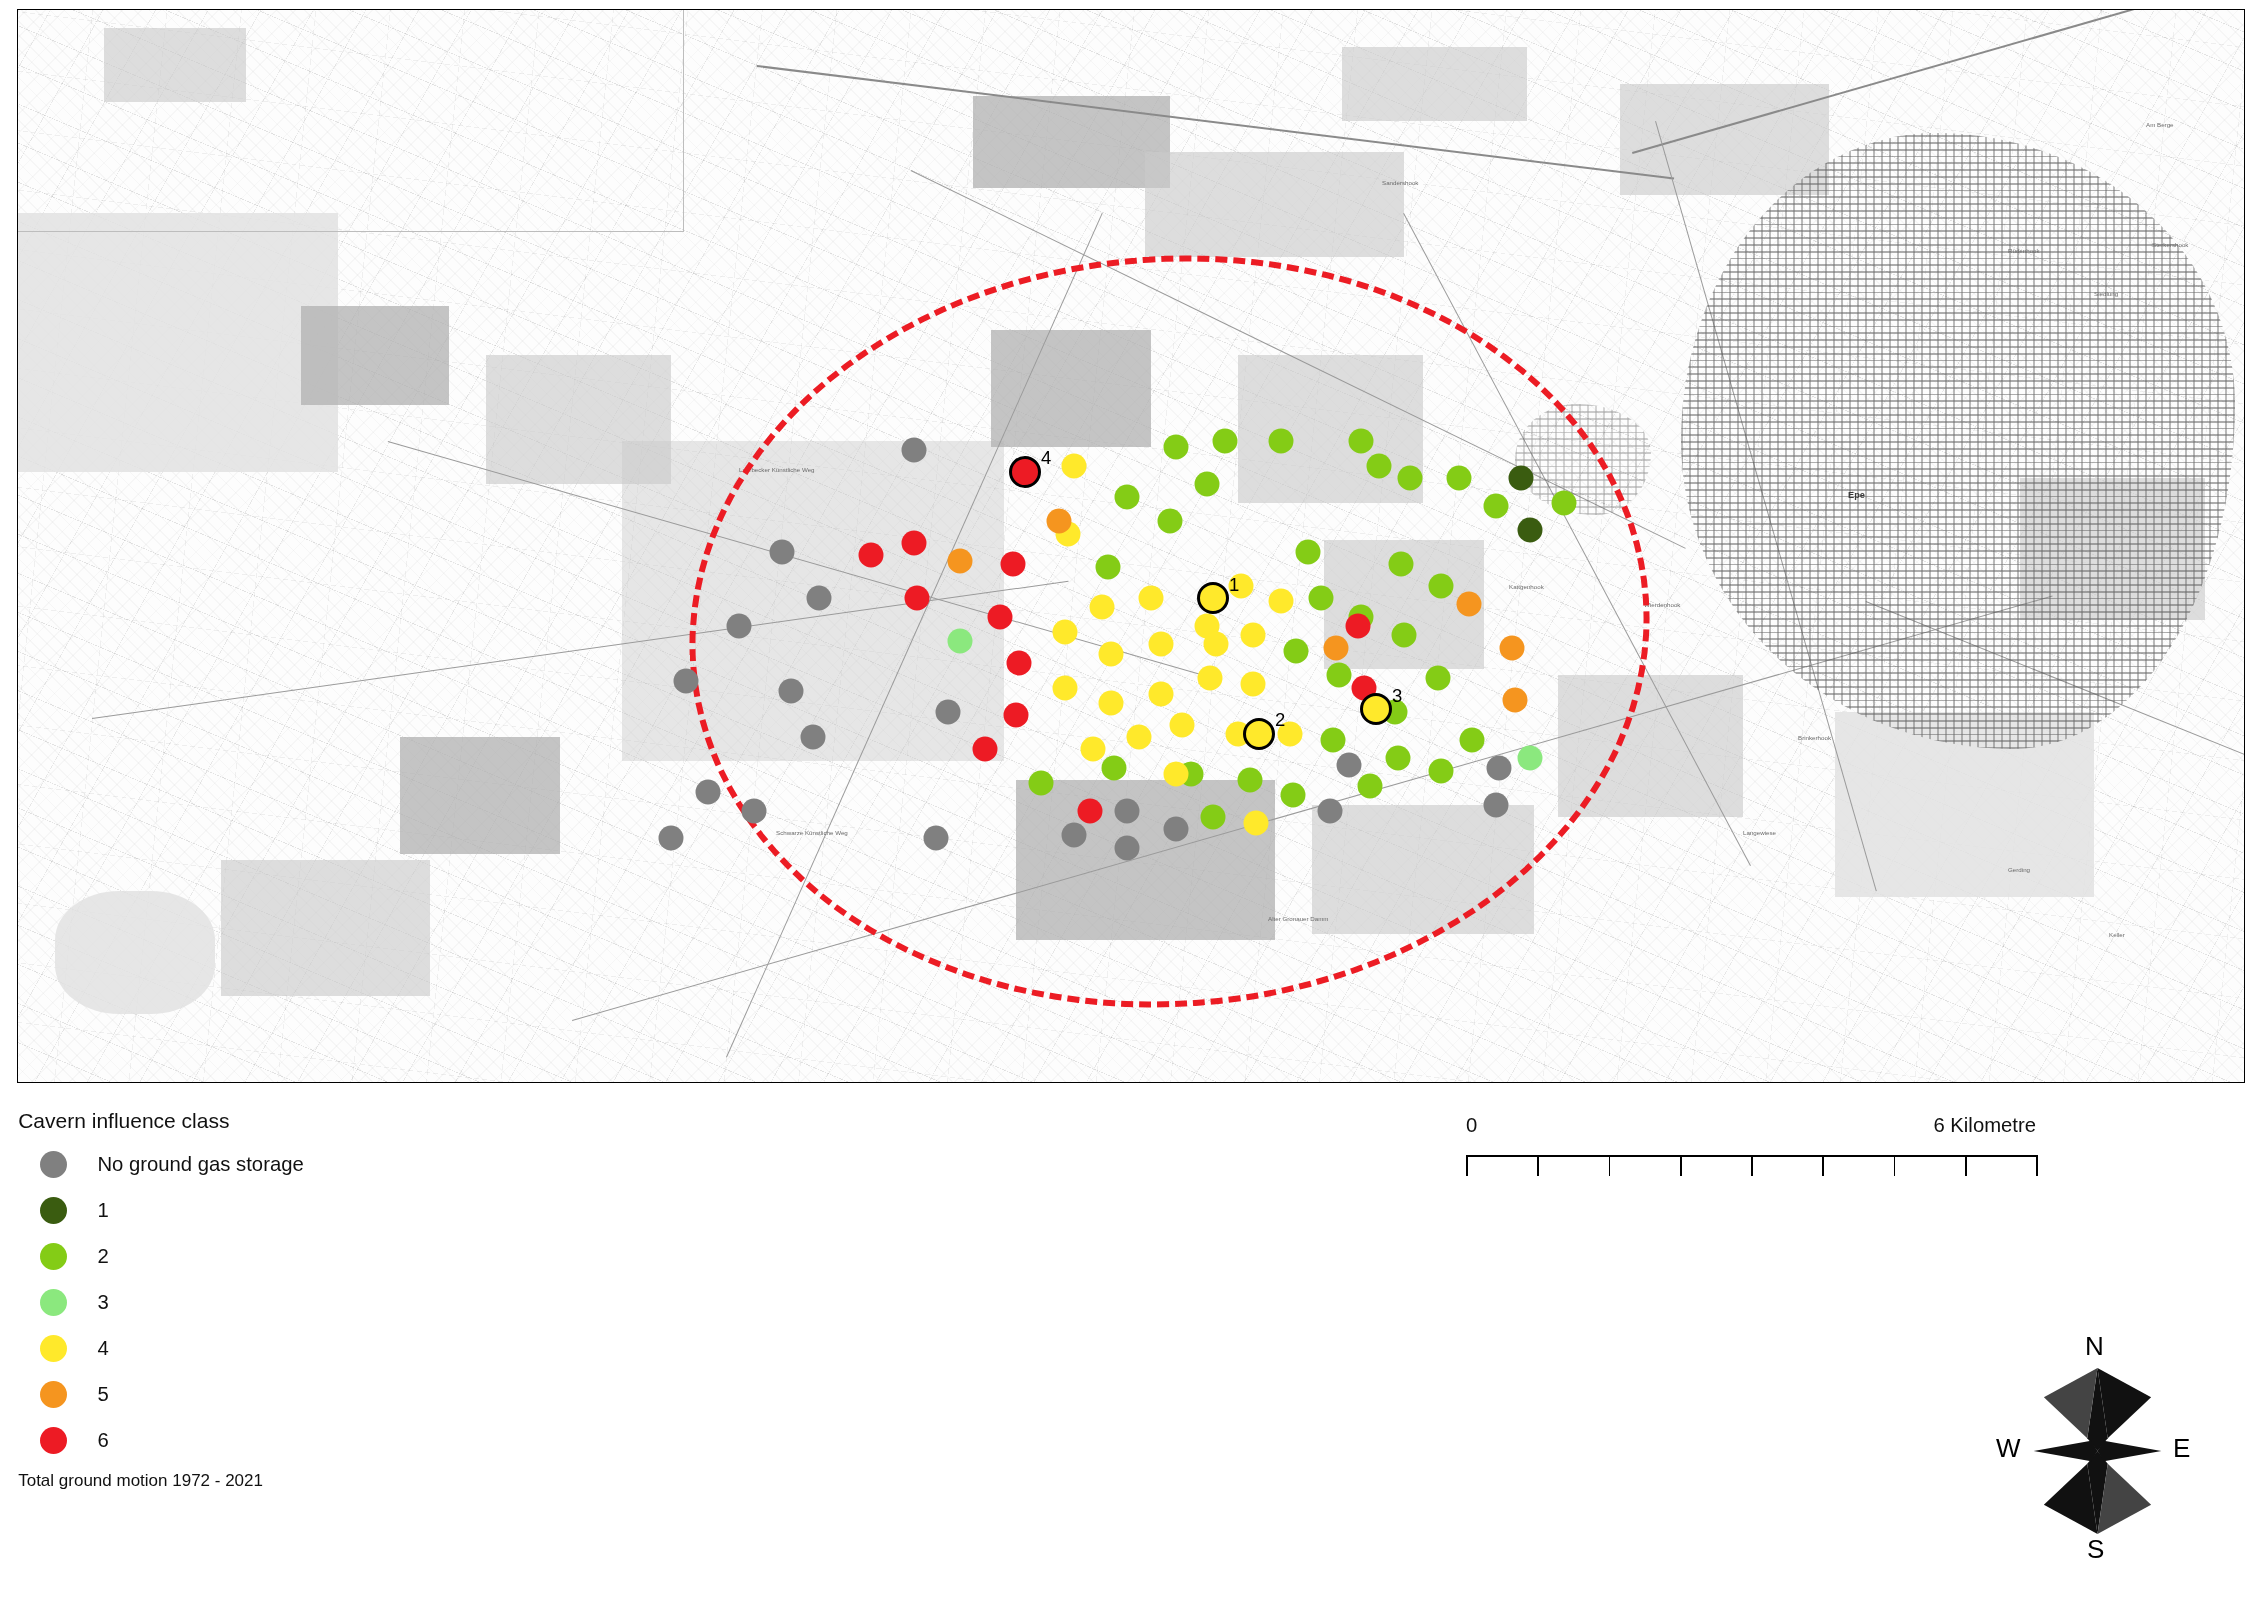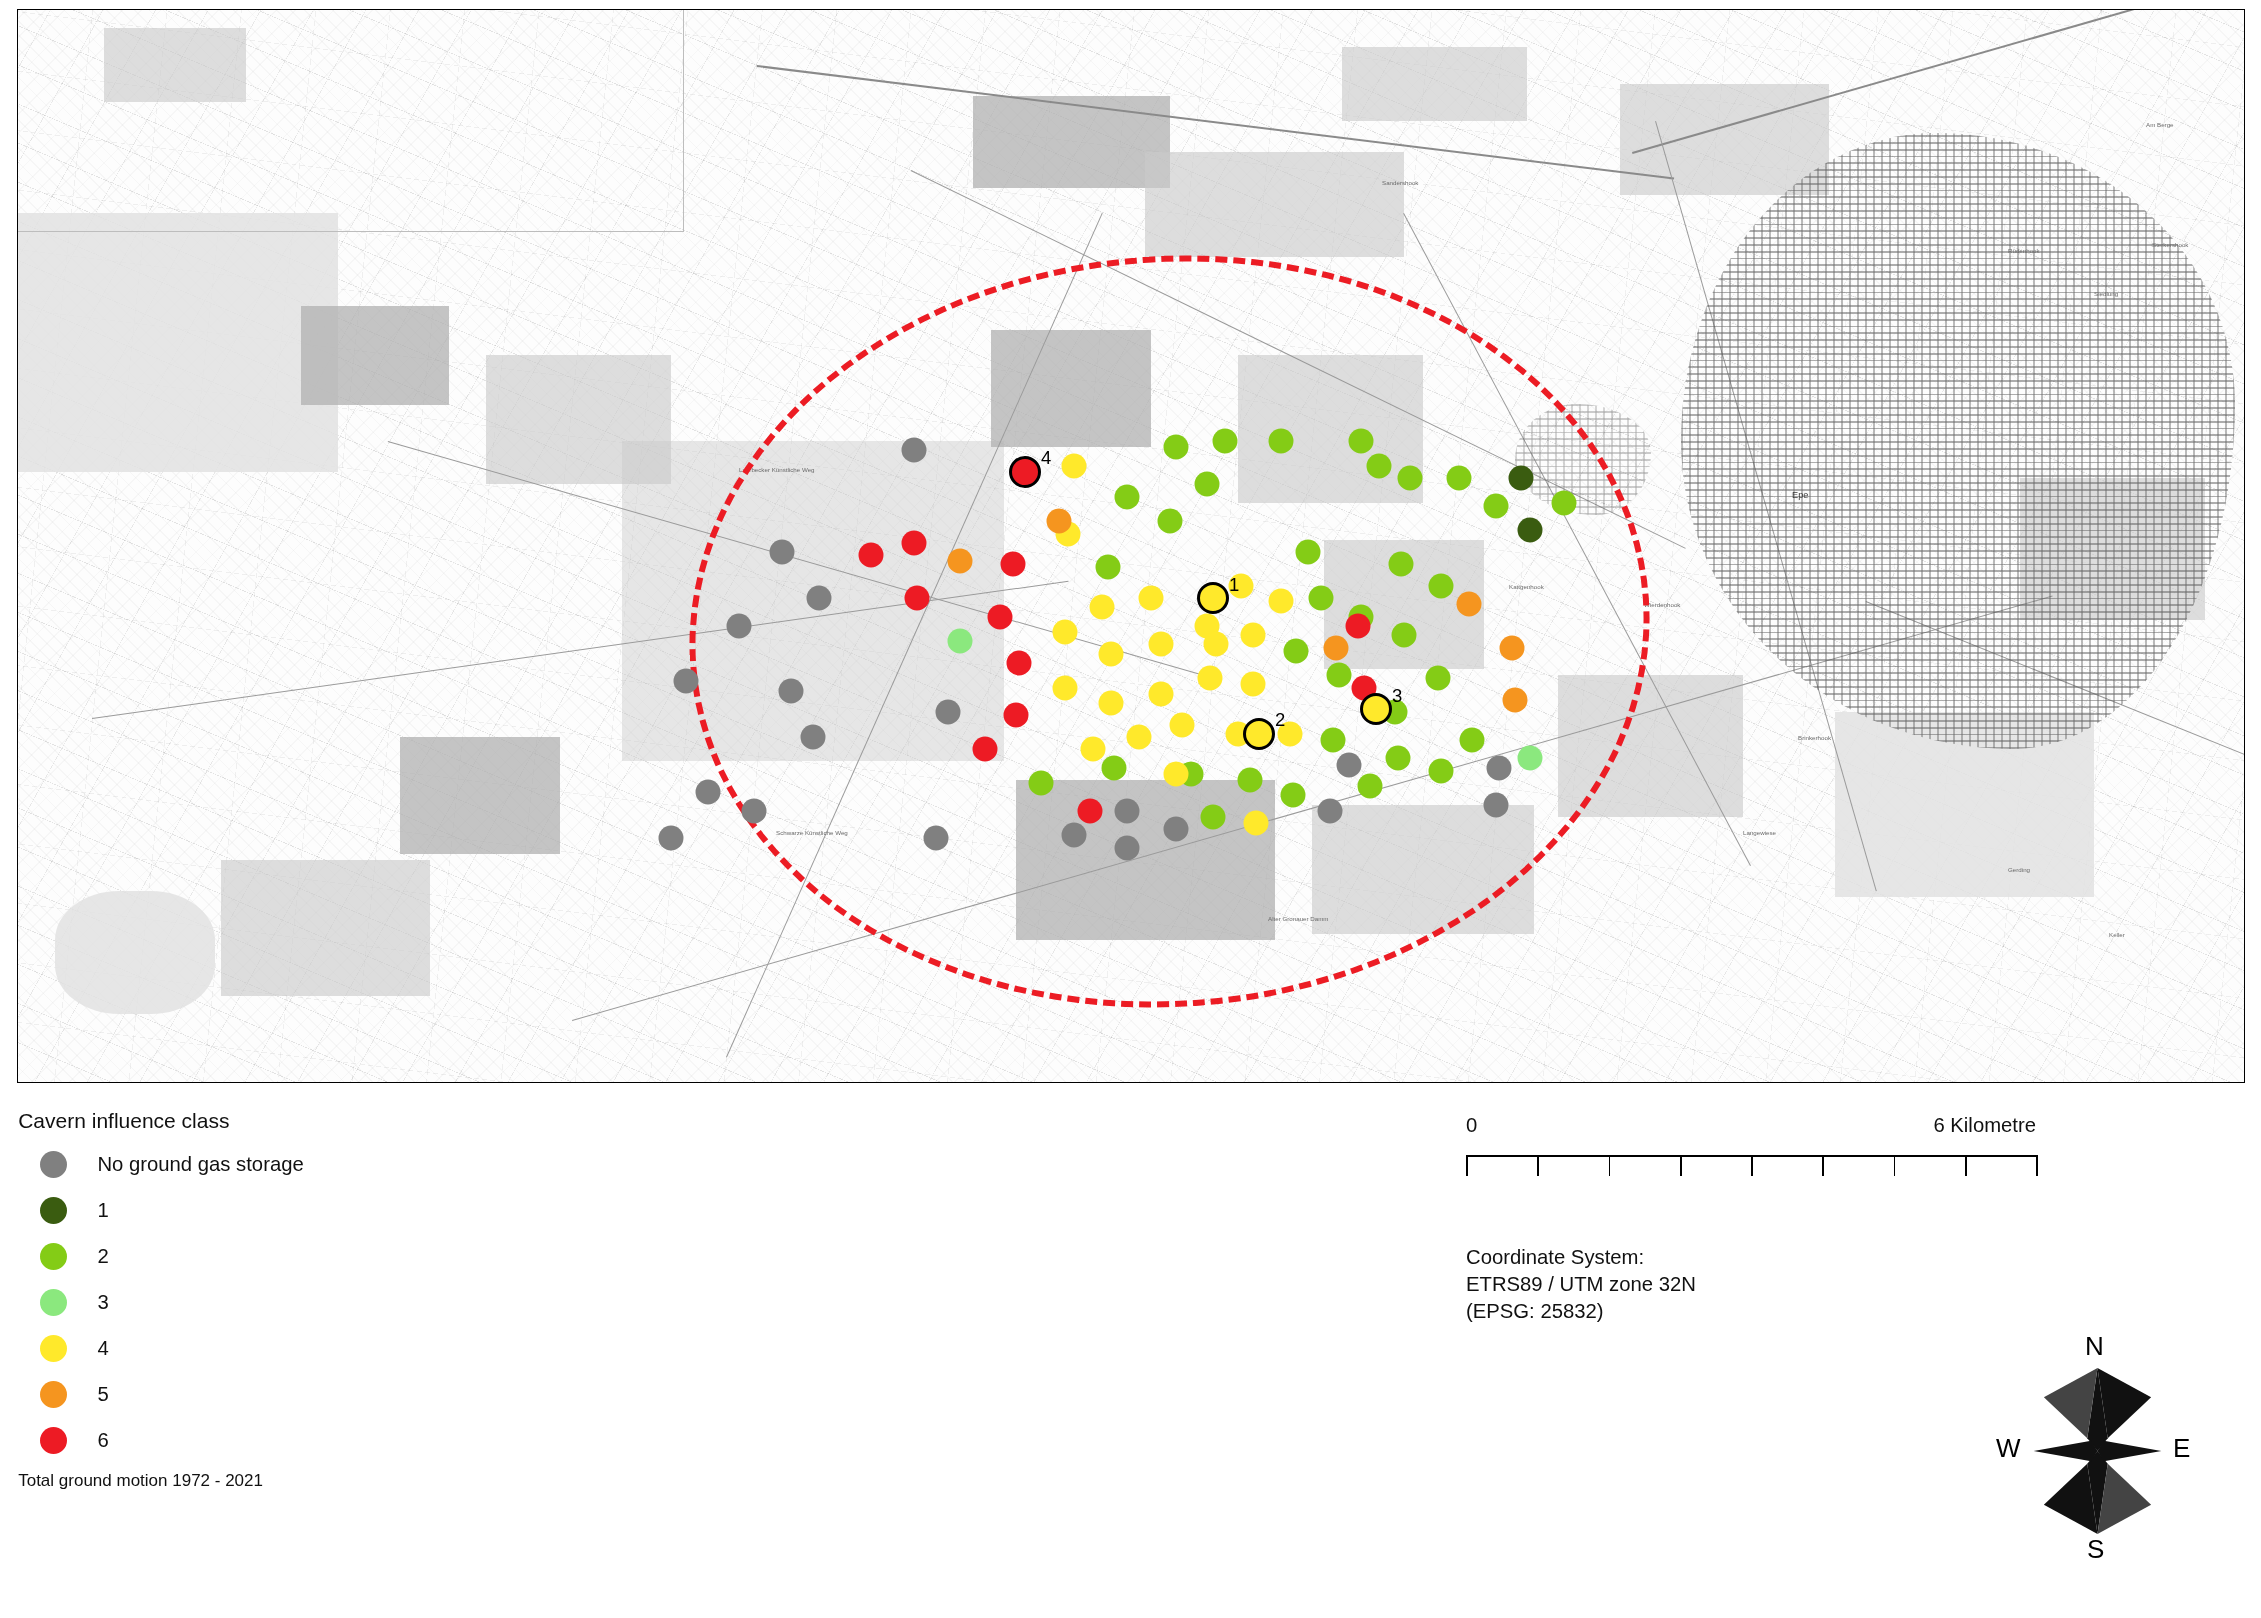--- a/index.html
+++ b/index.html
@@ -126,21 +126,21 @@
     <div class="road" style="left:708px;top:1047px;width:924px;transform:rotate(-66deg);"></div>
     <div class="road" style="left:370px;top:431px;width:862px;transform:rotate(16deg);"></div>
     <div class="road" style="left:74px;top:708px;width:986px;transform:rotate(-8deg);"></div>
     <div class="road" style="left:1386px;top:203px;width:739px;transform:rotate(62deg);"></div>
     <div class="road" style="left:1848px;top:591px;width:431px;transform:rotate(22deg);"></div>
 
     <div class="town" style="left:1663px;top:123px;width:554px;height:616px;"></div>
     <div class="town" style="left:1497px;top:394px;width:136px;height:111px;opacity:.55;"></div>
 
     <div id="map-labels">
-        <div class="maplabel" style="left: 1774px; top: 480px;">Epe</div>
+        <div class="maplabel" style="left: 1830px; top: 480px; font-weight: bold;">Epe</div>
         <div class="maplabel tiny" style="left: 2128px; top: 111px;">Am Berge</div>
         <div class="maplabel tiny" style="left: 1364px; top: 169px;">Sandershook</div>
         <div class="maplabel tiny" style="left: 2134px; top: 231px;">Sterkershook</div>
         <div class="maplabel tiny" style="left: 1990px; top: 237px;">Rüdenhook</div>
         <div class="maplabel tiny" style="left: 2076px; top: 280px;">Siedlung</div>
         <div class="maplabel tiny" style="left: 1780px; top: 724px;">Brinkerhook</div>
         <div class="maplabel tiny" style="left: 1626px; top: 591px;">Wierdenhook</div>
         <div class="maplabel tiny" style="left: 1725px; top: 819px;">Langewiese</div>
         <div class="maplabel tiny" style="left: 1491px; top: 573px;">Kattgenhook</div>
         <div class="maplabel tiny" style="left: 1990px; top: 856px;">Gerding</div>
@@ -314,25 +314,20 @@
         <div class="tick" style="left: 50%;"></div>
         <div class="tick" style="left: 62.5%;"></div>
         <div class="tick" style="left: 75%;"></div>
         <div class="tick" style="left: 87.5%;"></div>
         <div class="tick" style="left: 100%;"></div>
       </div>
   </div>
 </div>
 
 <div id="info">
-  <div class="para">
-    <div>Coordinate System:</div>
-    <div>ETRS89 / UTM zone 32N</div>
-    <div>(EPSG: 25832)</div>
-  </div>
 </div>
 
 <div id="compass">
   <span class="cl n">N</span>
   <span class="cl s">S</span>
   <span class="cl w">W</span>
   <span class="cl e">E</span>
   <svg class="star" viewBox="0 0 100 130">
     <polygon points="50,0 58,55 50,65 42,55" fill="#111"></polygon>
     <polygon points="50,130 58,75 50,65 42,75" fill="#111"></polygon>

